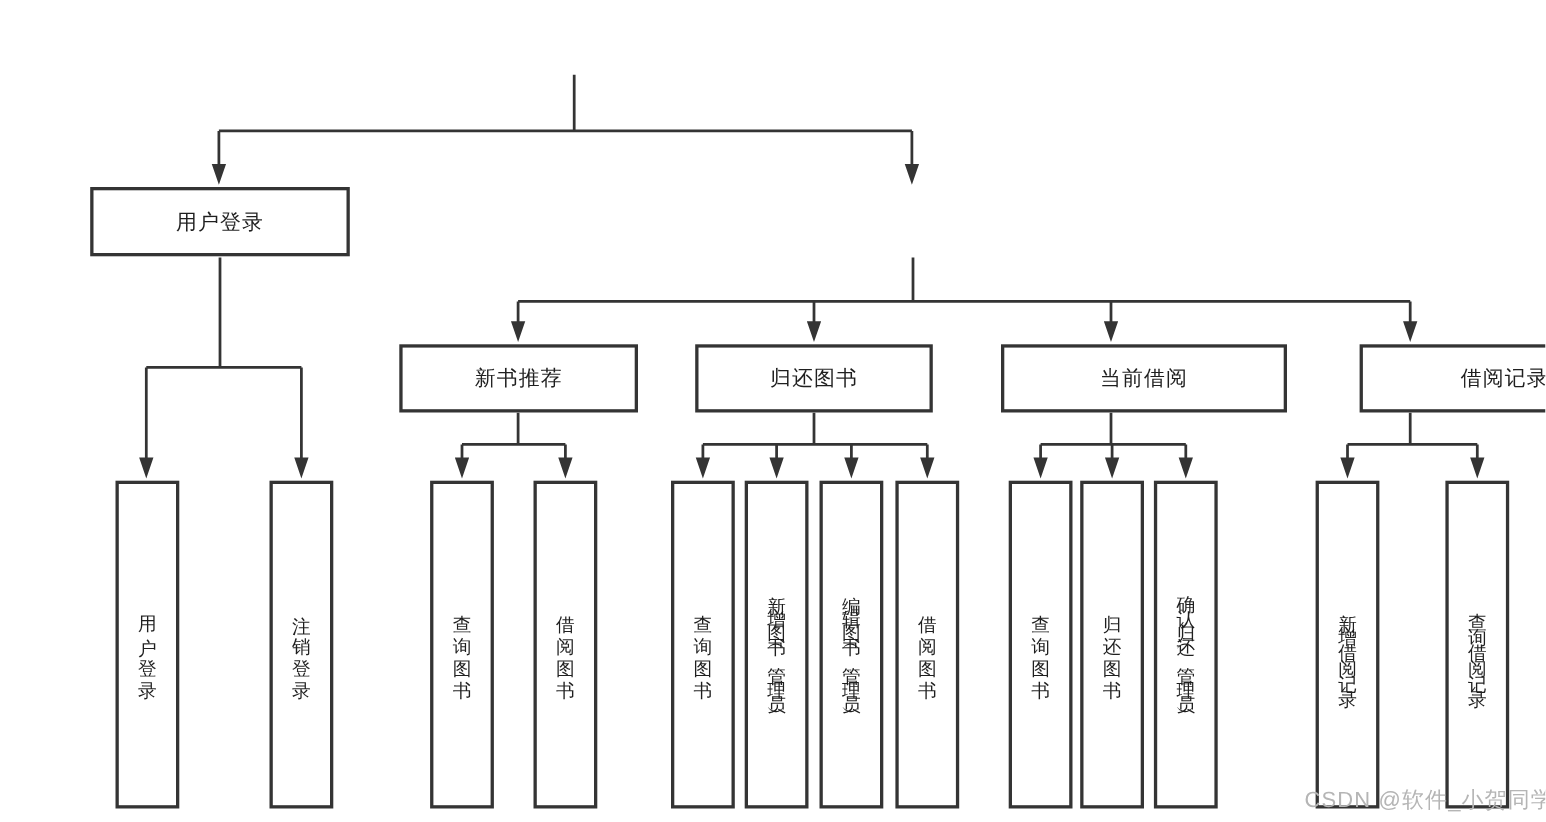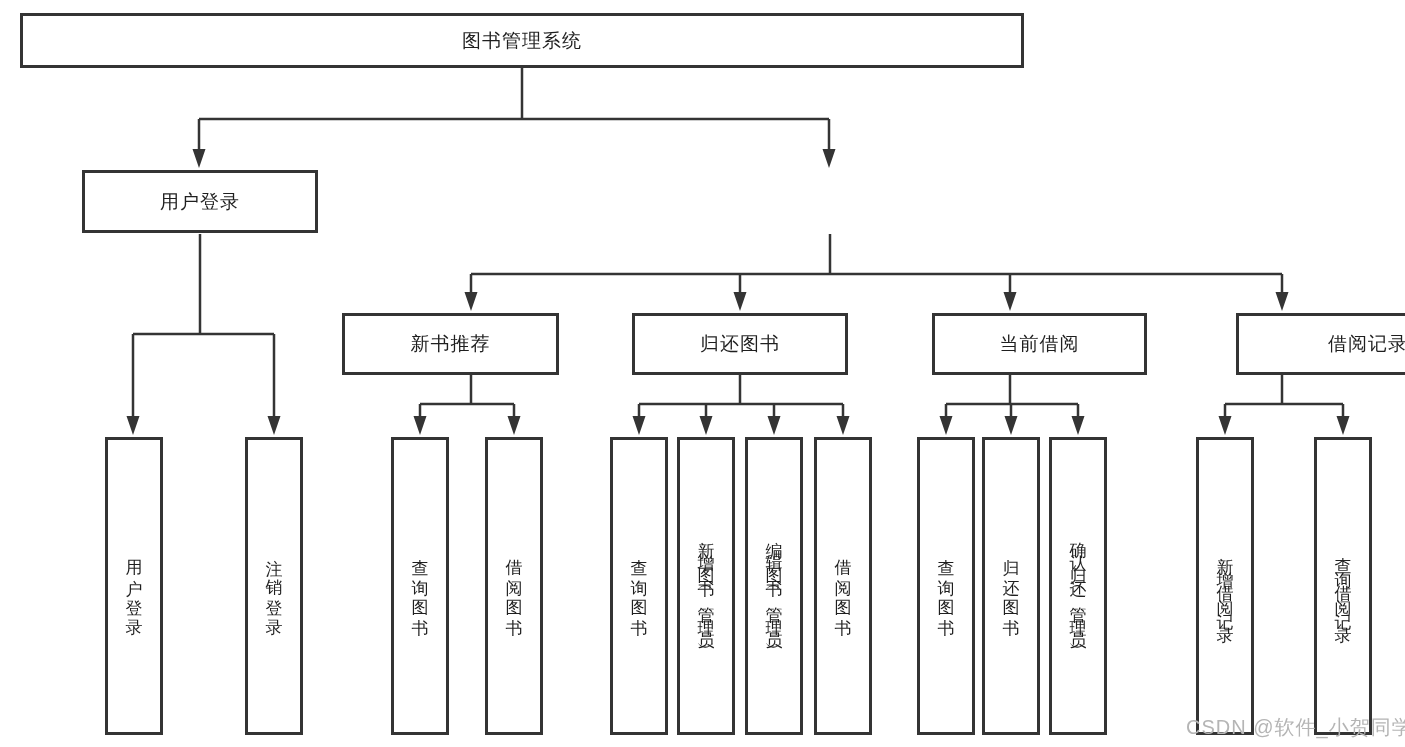--- a/index.html
+++ b/index.html
@@ -98,35 +98,32 @@
              M699.5 416 L712.5 416 L706 435 Z
              M767.5 416 L780.5 416 L774 435 Z
              M836.5 416 L849.5 416 L843 435 Z
              M939.5 416 L952.5 416 L946 435 Z
              M1004.5 416 L1017.5 416 L1011 435 Z
              M1071.5 416 L1084.5 416 L1078 435 Z
              M1218.5 416 L1231.5 416 L1225 435 Z
              M1336.5 416 L1349.5 416 L1343 435 Z"></path>
   </svg>
 
-  <div class="box" style="left:20px;top:13px;width:1004px;height:55px">
-    <span>图书管理系统</span>
-  </div>
 
   <div class="box" style="left:82px;top:170px;width:236px;height:63px">
     <span>用户登录</span>
   </div>
 
-  <div class="box" style="left:342px;top:313px;width:217px;height:62px">
+  <div class="box" style="left:363px;top:313px;width:217px;height:62px">
     <span>新书推荐</span>
   </div>
   <div class="box" style="left:632px;top:313px;width:216px;height:62px">
     <span>归还图书</span>
   </div>
-  <div class="box" style="left:932px;top:313px;width:215px;height:62px">
+  <div class="box" style="left:910px;top:313px;width:260px;height:62px">
     <span>当前借阅</span>
   </div>
   <div class="box" style="left:1236px;top:313px;width:264px;height:62px">
     <span>借阅记录</span>
   </div>
 
   <div class="box leaf" style="left:105px;top:437px;width:58px;height:298px">
     <span class="vtext">用户登录</span>
   </div>
   <div class="box leaf" style="left:245px;top:437px;width:58px;height:298px">

